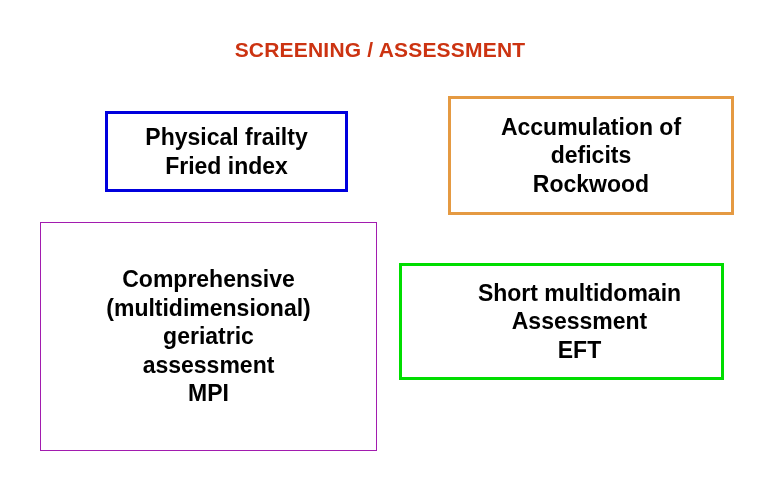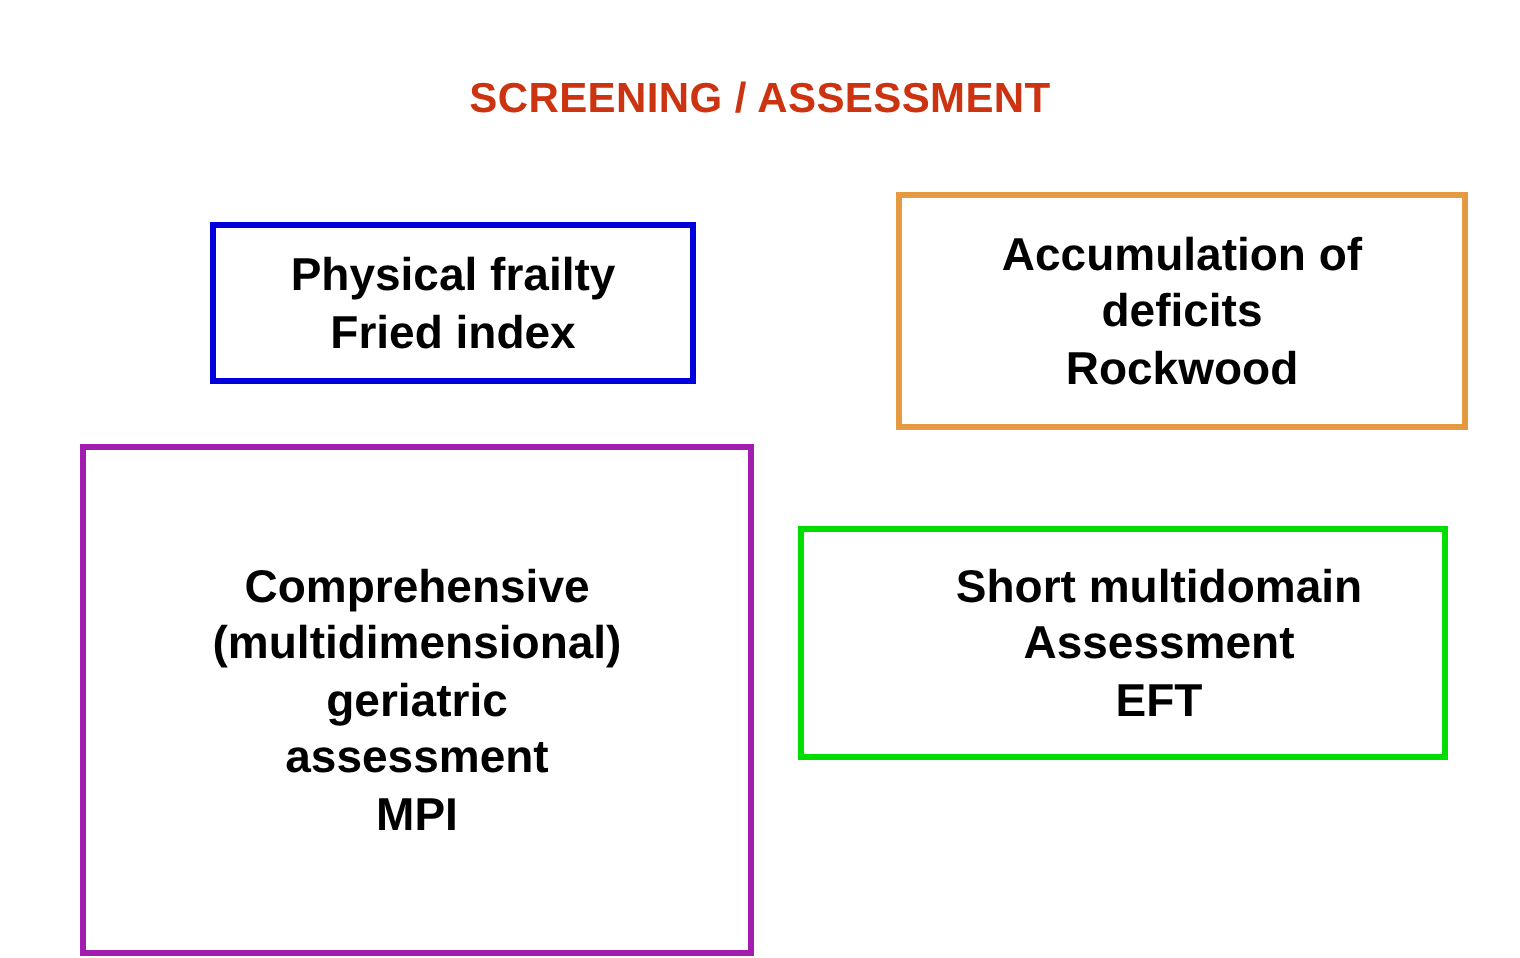--- a/index.html
+++ b/index.html
@@ -75,22 +75,22 @@
     height: 119px;
     border: 3px solid #e59a42;
     margin-left: 40px;
   }
   #box-accumulation-deficits .box-text { font-size: 23px; }
 
   #box-comprehensive-assessment {
     left: 40px;
     top: 222px;
     width: 337px;
-    height: 256px;
-    border: 3px solid #a21caf;
+    height: 229px;
+    border: 1px solid #a21caf;
   }
   #box-comprehensive-assessment .box-text { font-size: 23px; }
 
   #box-short-multidomain {
     left: 399px;
     top: 263px;
     width: 325px;
     height: 117px;
     border: 3px solid #00dd00;
   }

